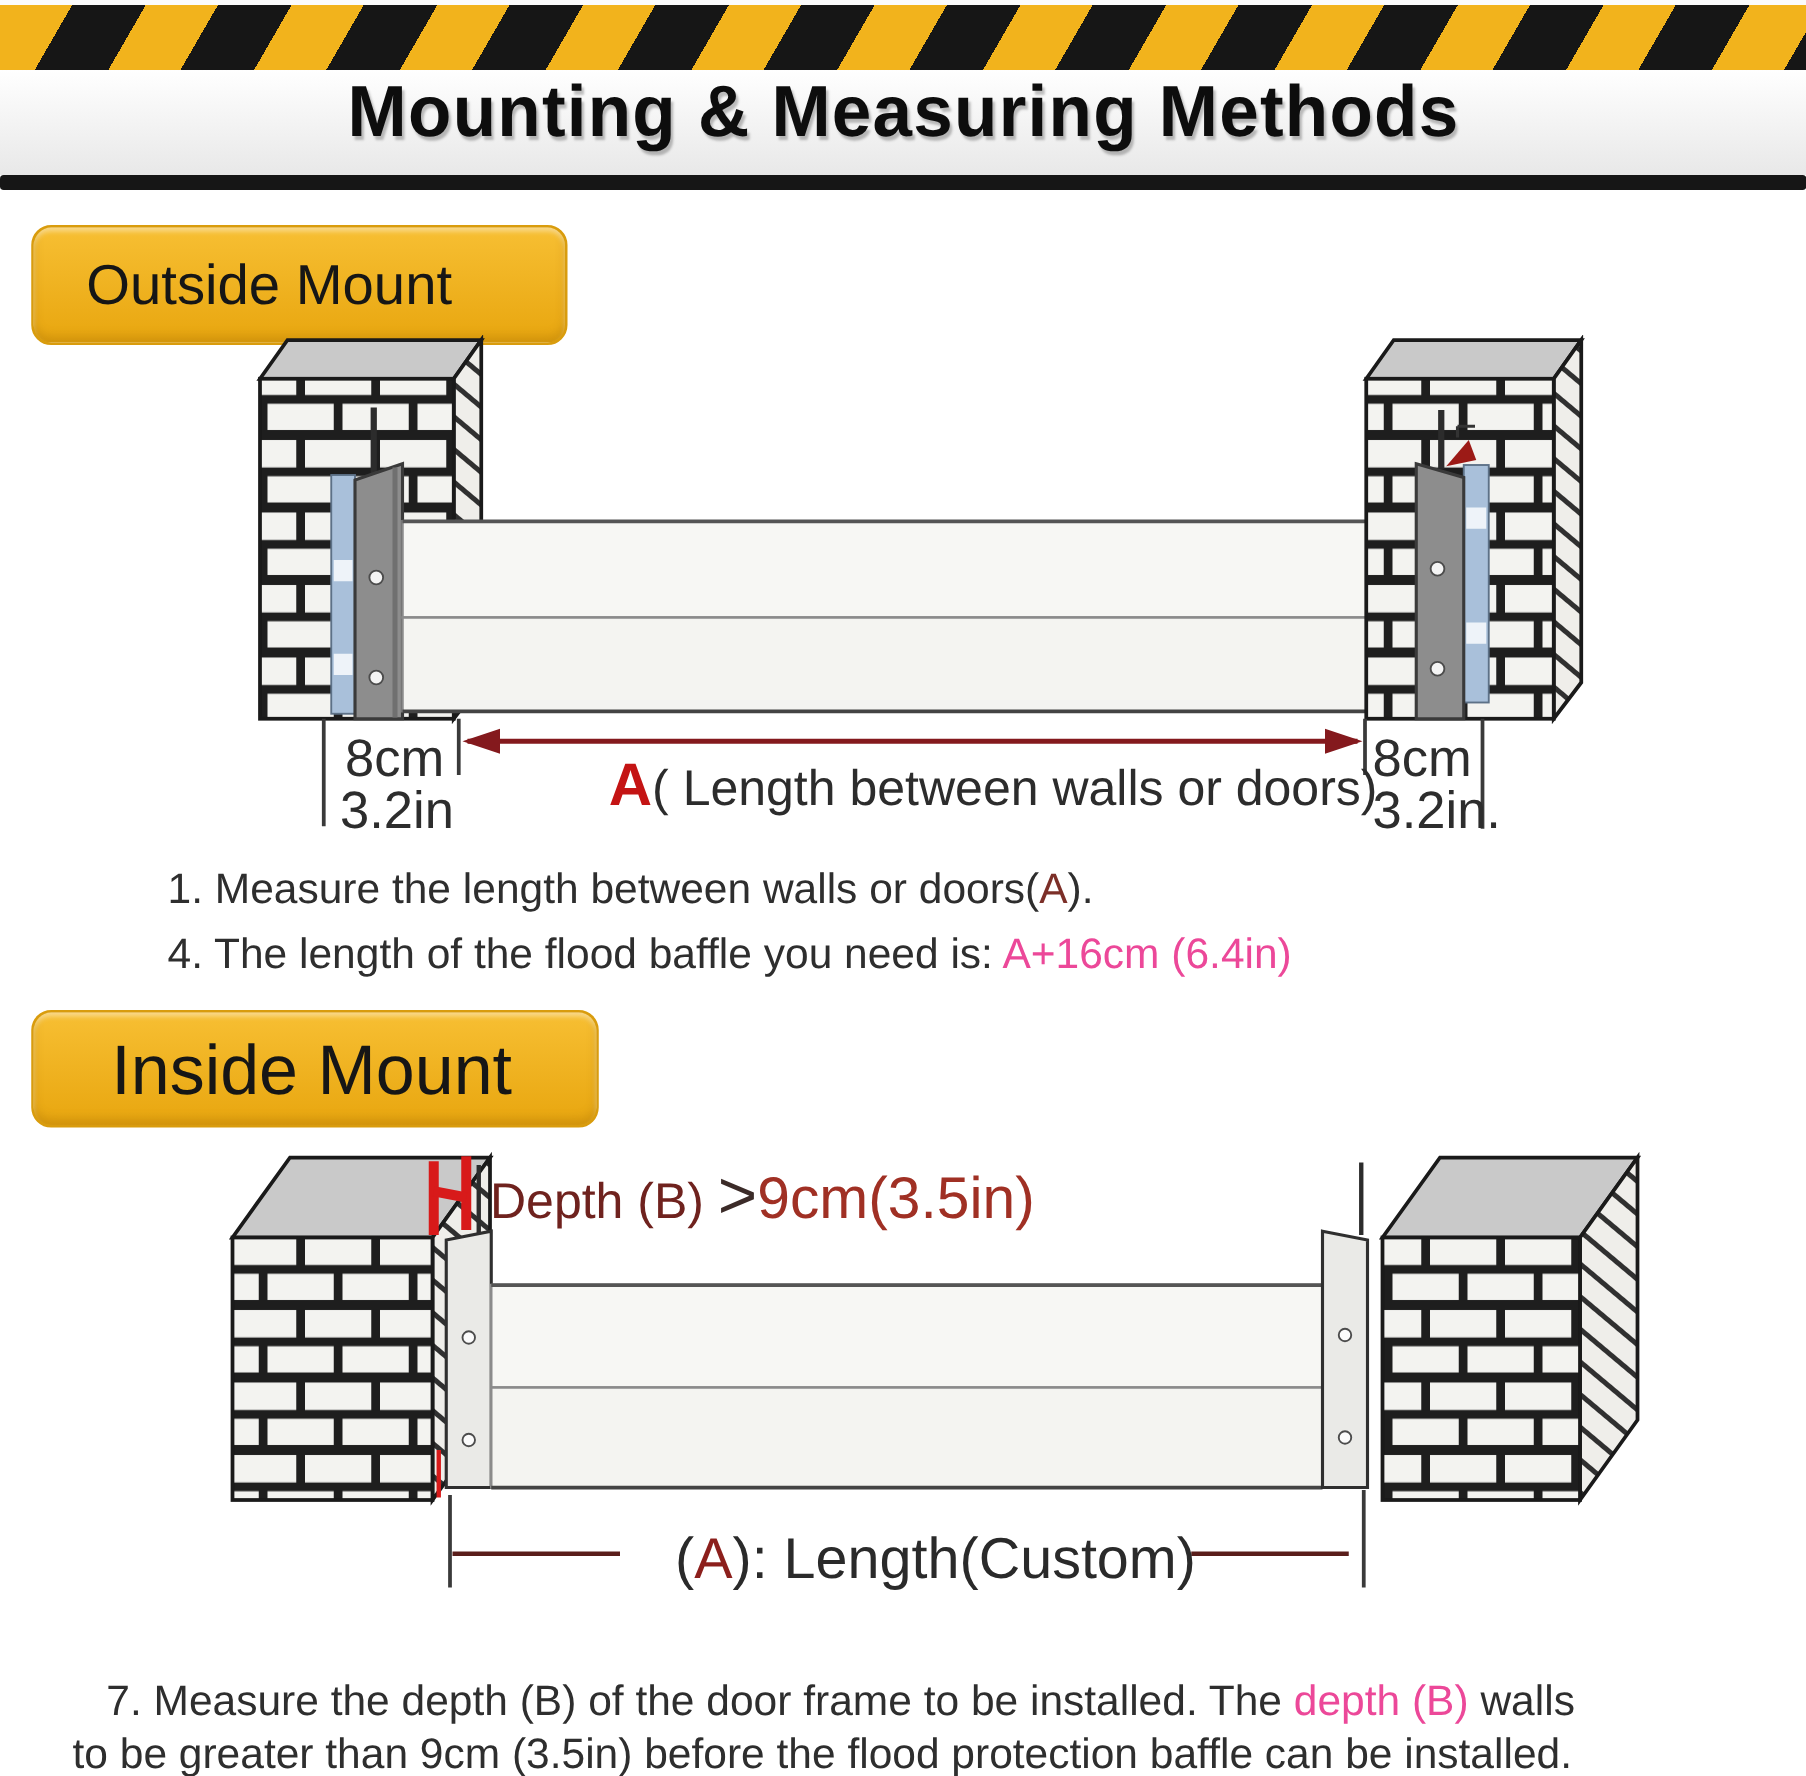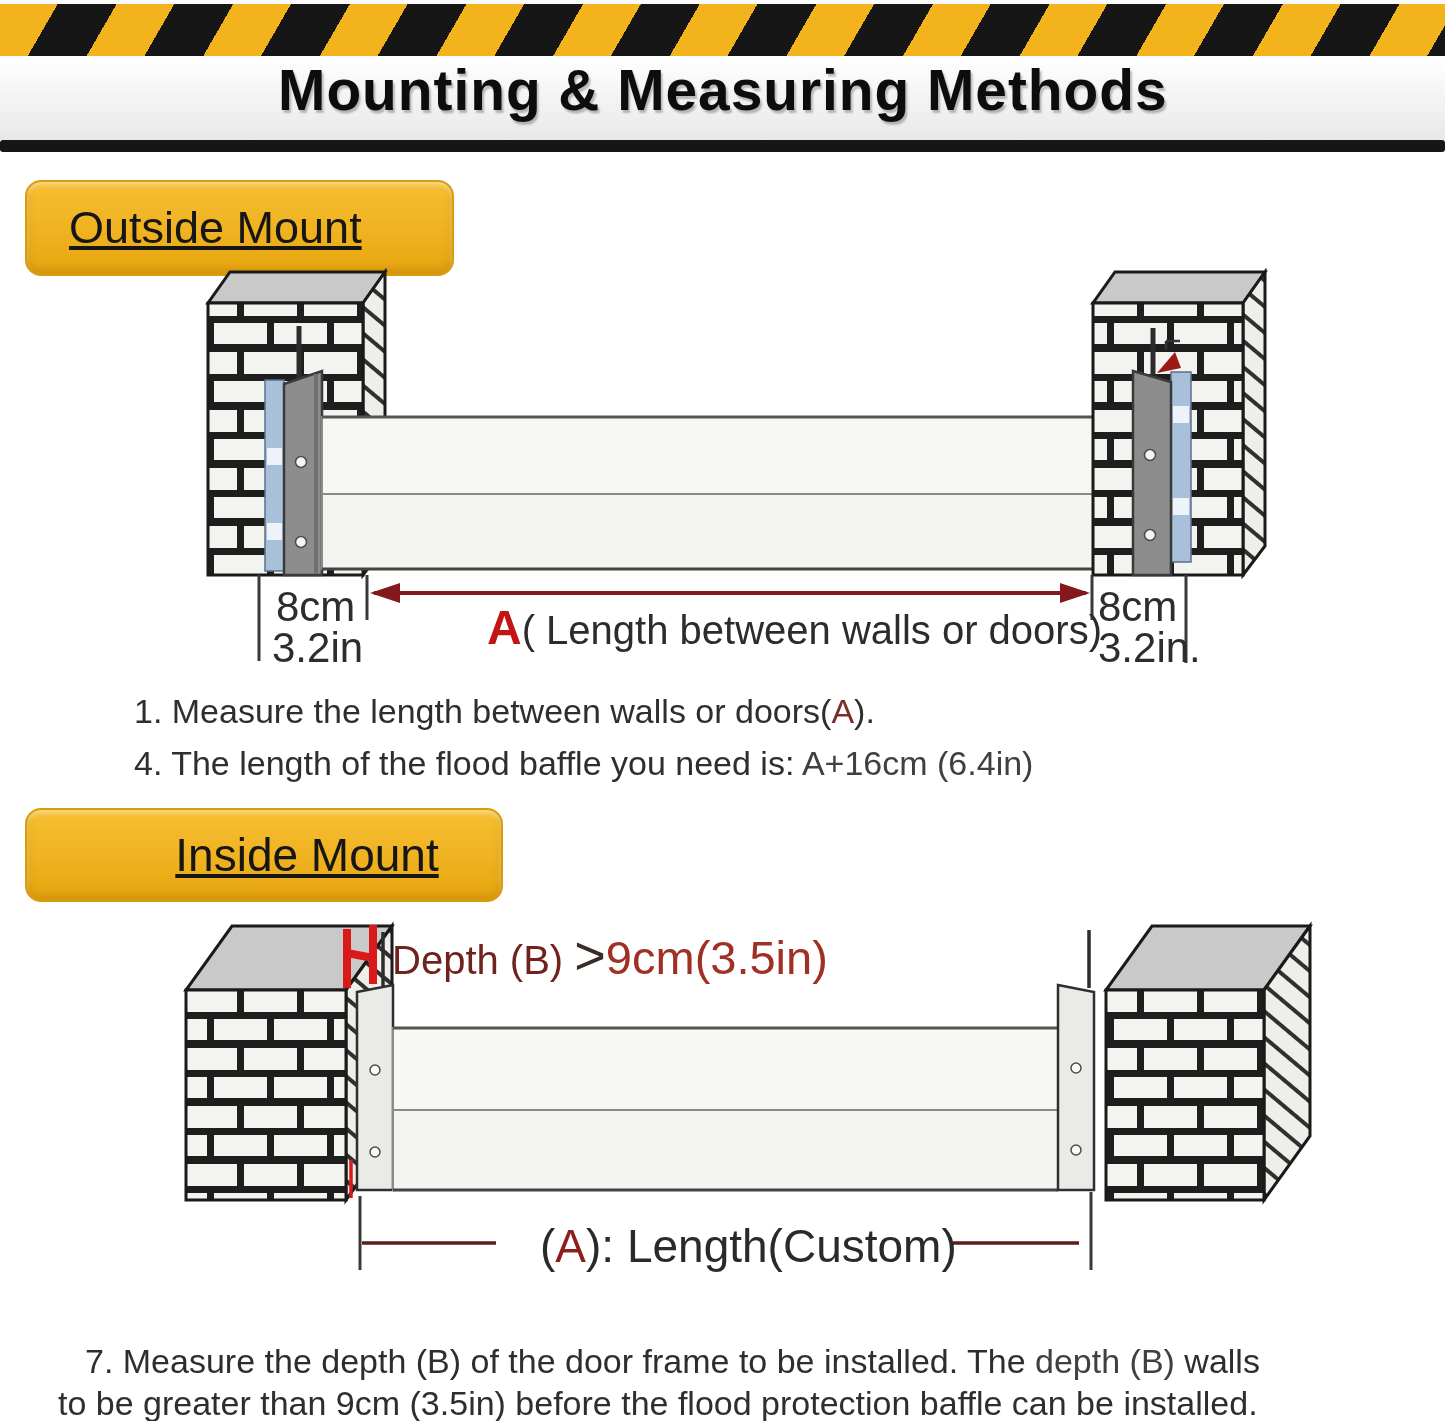--- a/index.html
+++ b/index.html
@@ -14,27 +14,27 @@
   .title-band{position:absolute;left:0;top:56px;width:1445px;height:84px;
               background:linear-gradient(#ffffff,#e8e8e8);
               display:flex;align-items:flex-start;justify-content:center;}
   .title-band h1{margin:0;font-size:58px;font-weight:800;letter-spacing:1px;color:#0d0d0d;
                  text-shadow:2px 3px 2px rgba(0,0,0,.25);transform:scaleX(.98);}
   .black-bar{position:absolute;left:0;top:140px;width:1445px;height:12px;background:#161616;border-radius:3px;}
   
   .badge{position:absolute;background:linear-gradient(#f7bf33,#e8a60f);border-radius:16px;
          border:2px solid #d must;border:2px solid #d99c0d;
          display:flex;align-items:center;color:#161616;
-         box-shadow:inset 0 -5px 8px rgba(140,90,0,.25), inset 0 3px 4px rgba(255,255,255,.45);text-decoration:underline;}
+         box-shadow:inset 0 -5px 8px rgba(140,90,0,.25), inset 0 3px 4px rgba(255,255,255,.45);}
   .badge-outside{left:25px;top:180px;width:383px;height:92px;font-size:45px;padding-left:42px;}
-  .badge-inside{left:25px;top:808px;width:388px;height:90px;font-size:46px;padding-left:86px;justify-content:center;}
+  .badge-inside{left:25px;top:808px;width:388px;height:90px;font-size:56px;padding-left:62px;}
   
   .instr{position:absolute;font-size:34px;color:#2e2e2e;white-space:nowrap;}
   .dk-red{color:#7c2f28;}
-  .hl-red{color:#404040;}
+  .hl-red{color:#ec4899;}
   
   .t-dim{font-family:"Liberation Sans",sans-serif;font-size:42px;fill:#2d2d2d;}
   .t-bigA{font-family:"Liberation Sans",sans-serif;font-size:48px;font-weight:bold;fill:#c41414;}
   .t-arrowlbl{font-family:"Liberation Sans",sans-serif;font-size:40px;fill:#2c2c2c;}
   .t-maroon40{font-family:"Liberation Sans",sans-serif;font-size:40px;fill:#6f221e;}
   .t-gt52{font-family:"Liberation Sans",sans-serif;font-size:54px;fill:#3b2b28;}
   .t-red46{font-family:"Liberation Sans",sans-serif;font-size:47px;fill:#a03024;}
   .t-blk46{font-family:"Liberation Sans",sans-serif;font-size:46px;fill:#2a2a2a;}
   .t-redA46{font-family:"Liberation Sans",sans-serif;font-size:46px;fill:#8c1f1c;}
   svg{position:absolute;left:0;}

